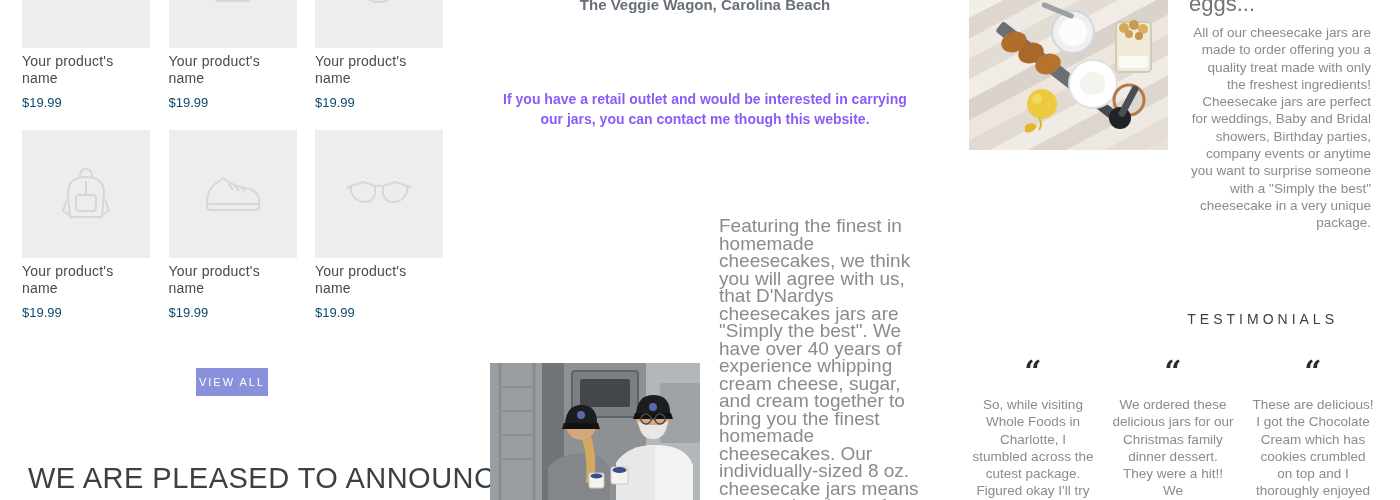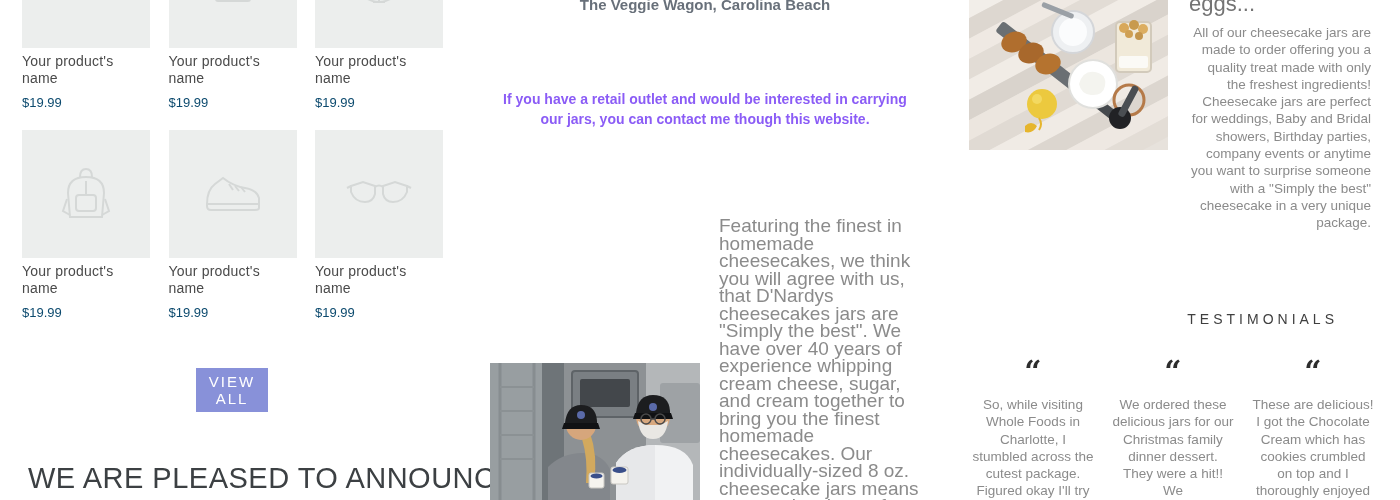--- a/index.html
+++ b/index.html
@@ -18,23 +18,23 @@
   .card { width:128px; }
   .card-img {
     width:128px; height:128px; background:#eceeed;
     display:flex; align-items:center; justify-content:center; overflow:hidden;
   }
   .card-img svg { stroke:#d5d8d7; fill:none; stroke-width:2; }
   .card-name { margin-top:5px; font-size:14px; color:#4a4a4a; letter-spacing:.2px; line-height:17px; }
   .card-price { margin-top:8px; font-size:13px; color:#0c4a6e; line-height:15px; }
 
   .view-all {
-    position:absolute; left:196px; top:368px; width:72px; height:44px;
+    position:absolute; left:196px; top:368px; width:72px; height:28px;
     background:#8891d9; border:none; color:#ffffff; font-family:inherit;
-    font-size:15px; letter-spacing:2px; display:flex; align-items:center;
+    font-size:11px; letter-spacing:2px; display:flex; align-items:center;
     justify-content:center; cursor:pointer;
   }
 
   .announce {
     position:absolute; left:28px; top:462px; width:480px;
     font-size:29px; font-weight:400; color:#3c4043; letter-spacing:.5px;
     white-space:nowrap;
   }
 
   

